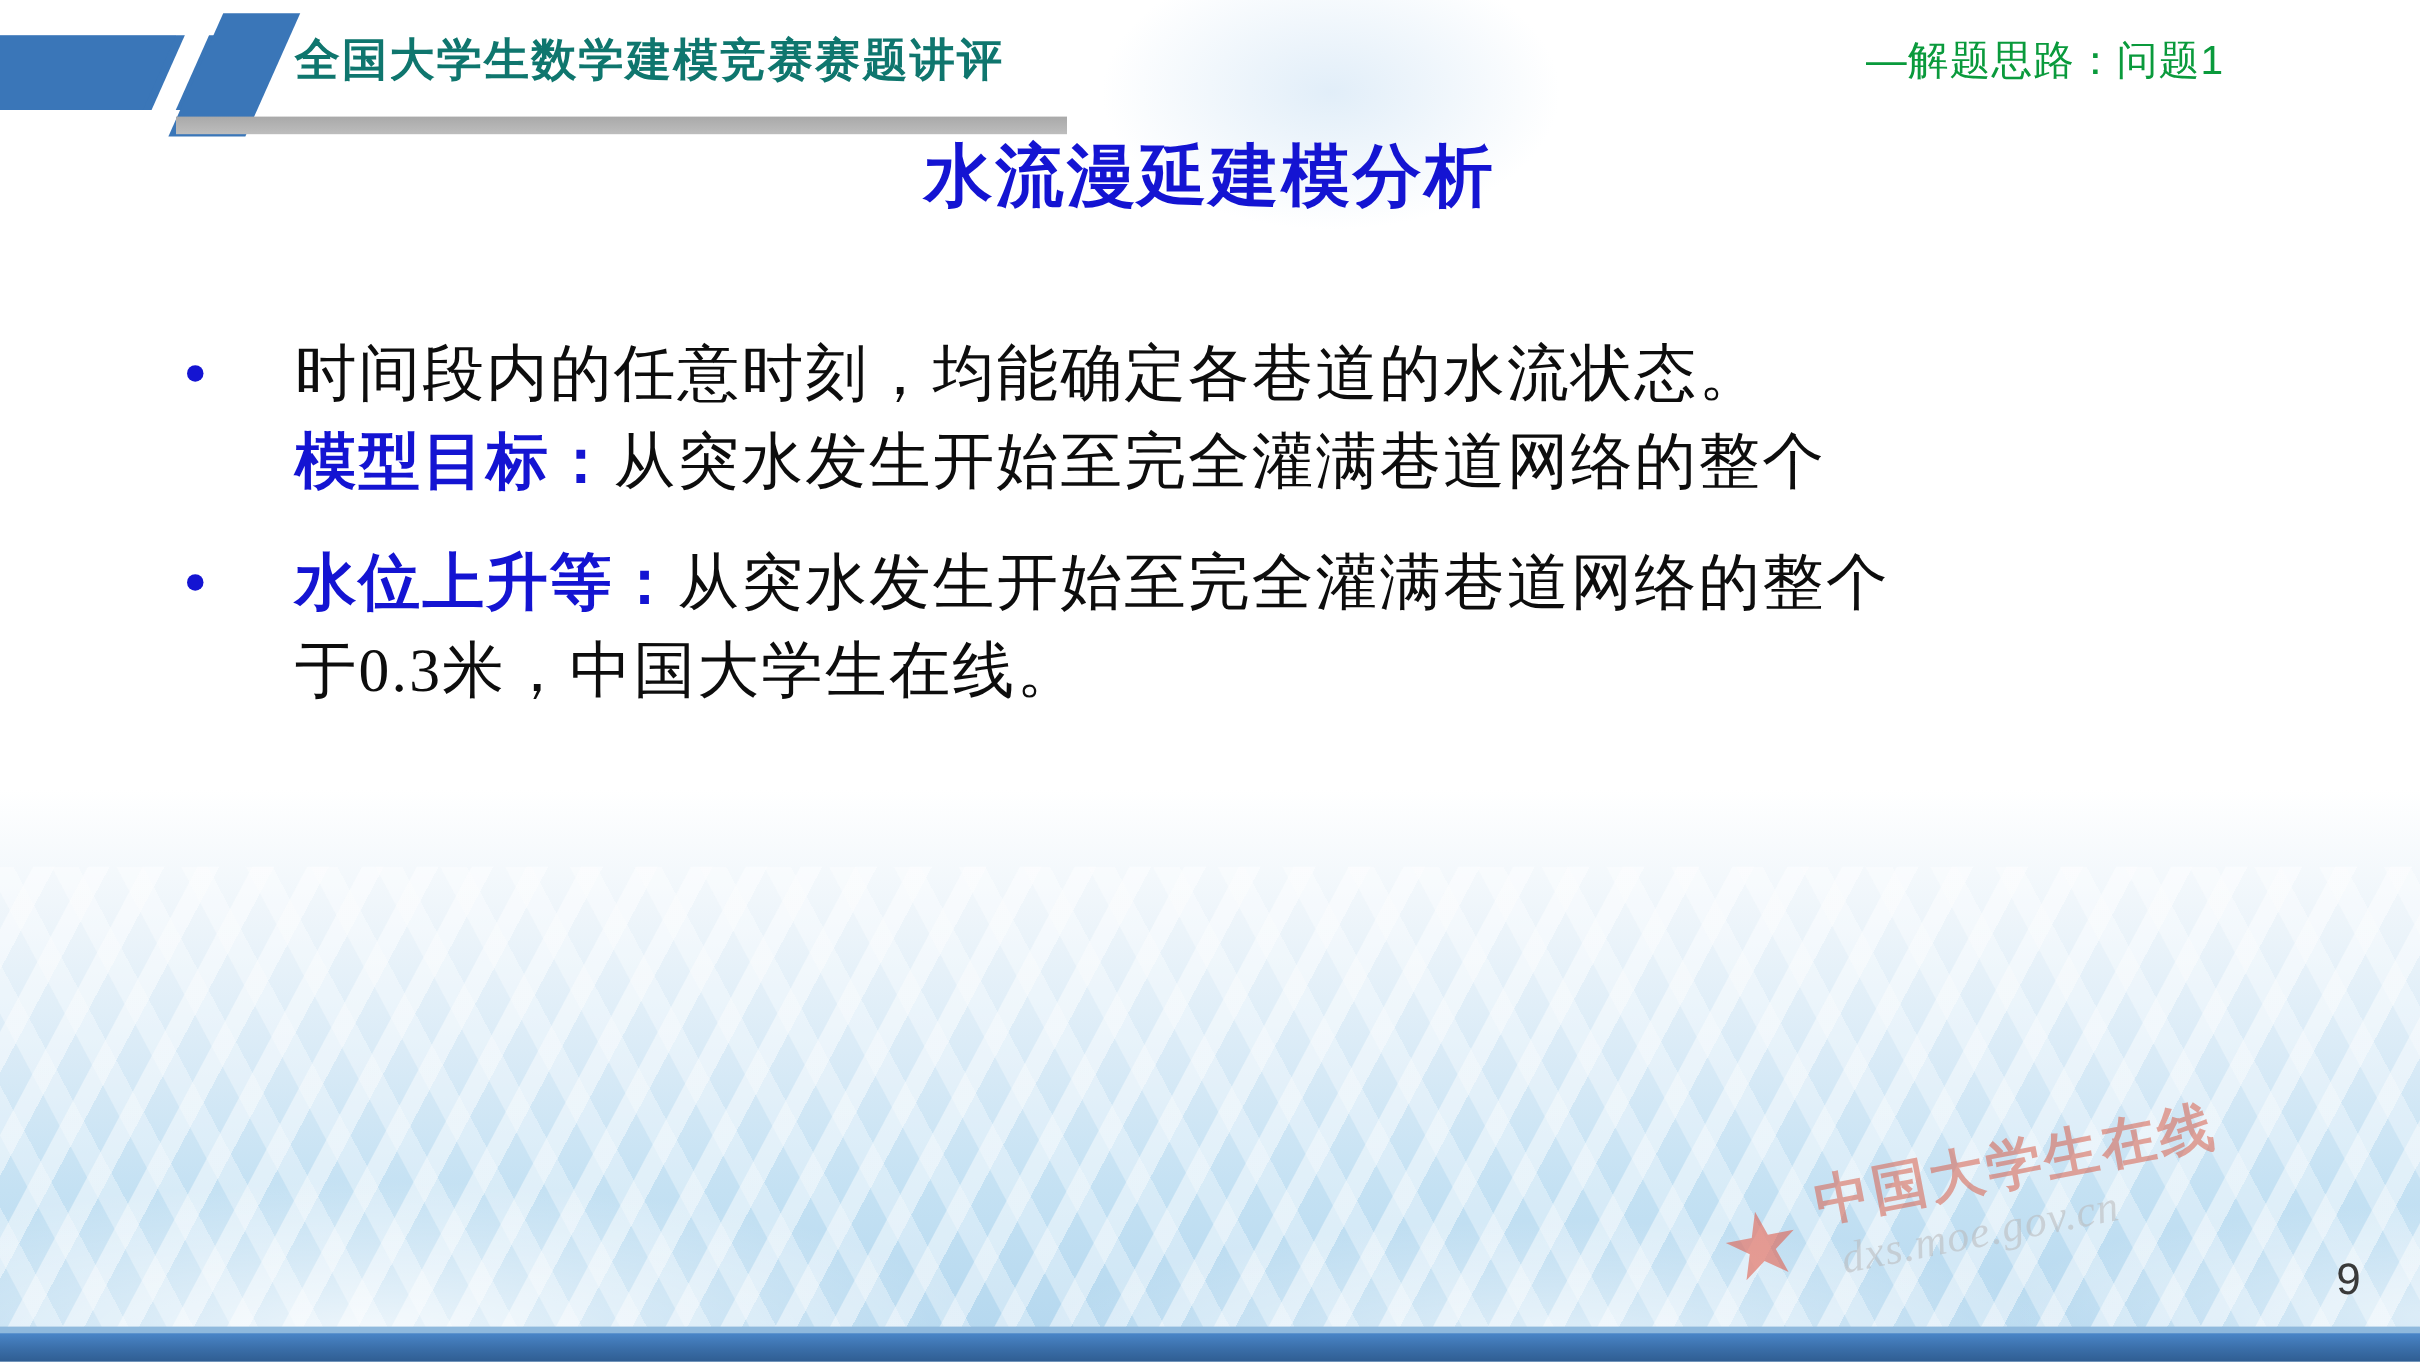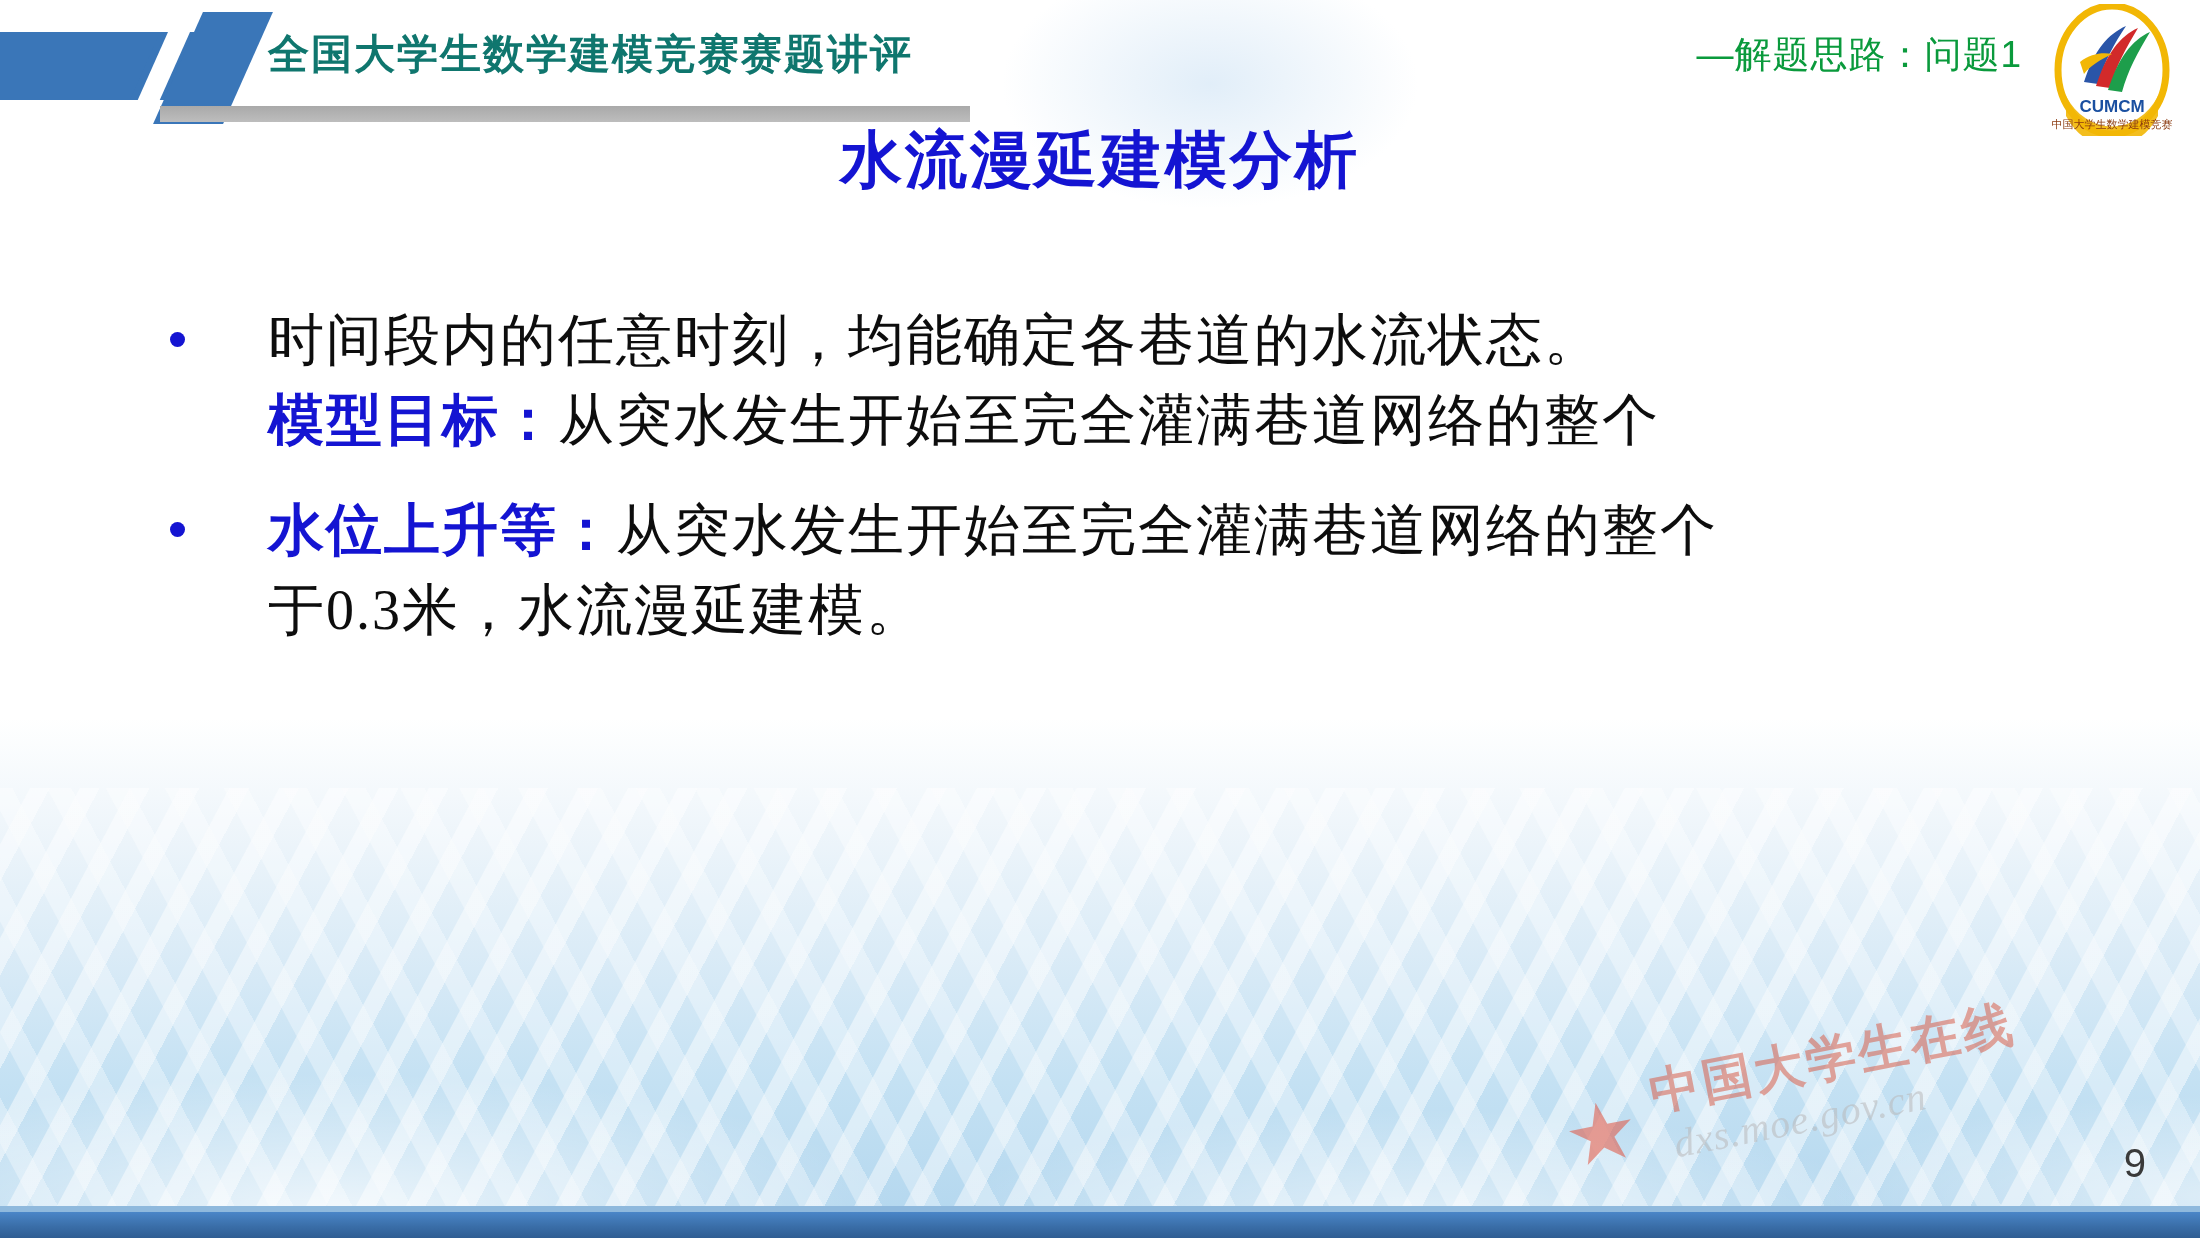--- a/index.html
+++ b/index.html
@@ -291,53 +291,40 @@
 
   <div class="header">
     <div class="hdr-block"></div>
     <div class="hdr-slant-a"></div>
     <div class="hdr-white-gap"></div>
     <div class="hdr-slant-b"></div>
     <div class="hdr-graybar"></div>
     <div class="hdr-title">全国大学生数学建模竞赛赛题讲评</div>
     <div class="hdr-sub">—解题思路：问题1</div>
 
-    <div class="logo">
-      <svg width="140" height="132" viewBox="0 0 140 132">
-        <ellipse cx="70" cy="66" rx="54" ry="64" fill="#ffffff" stroke="#f2b705" stroke-width="7"></ellipse>
-        <ellipse cx="70" cy="66" rx="47" ry="57" fill="#ffffff" stroke="#ffffff" stroke-width="1"></ellipse>
-        <path d="M42 78 C52 46 66 30 84 22 C72 40 62 58 56 80 Z" fill="#2a55a8"></path>
-        <path d="M54 82 C64 50 78 32 96 24 C84 44 74 62 68 84 Z" fill="#d22a2a"></path>
-        <path d="M66 86 C76 54 90 36 108 28 C96 48 86 66 80 88 Z" fill="#1d9e4b"></path>
-        <path d="M38 58 C48 50 60 48 70 50 C58 56 48 62 42 70 Z" fill="#f2b705"></path>
-        <text x="70" y="108" font-family="Liberation Sans, DejaVu Sans, sans-serif" font-size="17" font-weight="bold" fill="#1a4fa0" text-anchor="middle">CUMCM</text>
-        <path d="M24 92 A54 64 0 0 0 116 92 L116 112 A54 64 0 0 1 24 112 Z" fill="#f2b705" opacity=".9"></path>
-        <text x="70" y="124" font-family="Liberation Sans, DejaVu Sans, sans-serif" font-size="11" fill="#8a3b10" text-anchor="middle">中国大学生数学建模竞赛</text>
-      </svg>
-    </div>
   </div>
 
   <div class="slide-title">水流漫延建模分析</div>
 
   <div class="body">
 
 
     <div class="bullet">
       <span class="dot"></span>
       <div class="lines">
         <div class="ln"><span>时间段内的任意时刻，均能确定各巷道的水流状态。</span></div>
         <div class="ln"><span class="hl">模型目标：</span><span>从突水发生开始至完全灌满巷道网络的整个</span></div>
       </div>
     </div>
 
     <div class="bullet">
       <span class="dot"></span>
       <div class="lines">
         <div class="ln"><span class="hl">水位上升等：</span><span>从突水发生开始至完全灌满巷道网络的整个</span></div>
-        <div class="ln"><span>于0.3米，水流漫延建模。</span></div>
+        <div class="ln"><span>于0.3米，中国大学生在线。</span></div>
       </div>
     </div>
 
   </div>
 
   <div class="watermark">
     <div class="wm-star">★</div>
     <div class="wm-cn">中国大学生在线</div>
     <div class="wm-url">dxs.moe.gov.cn</div>
   </div>

